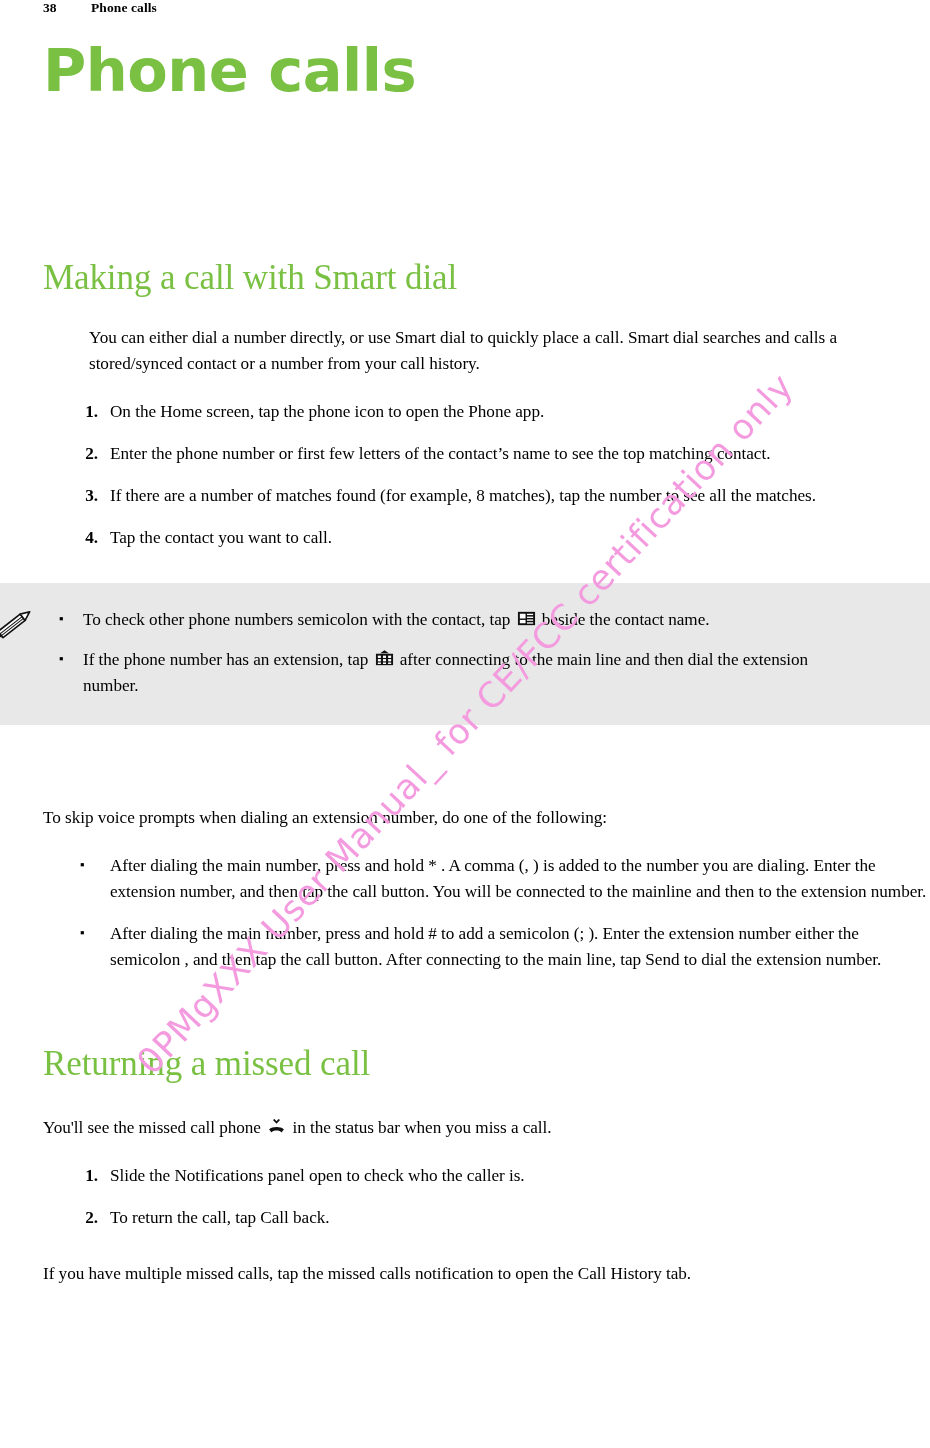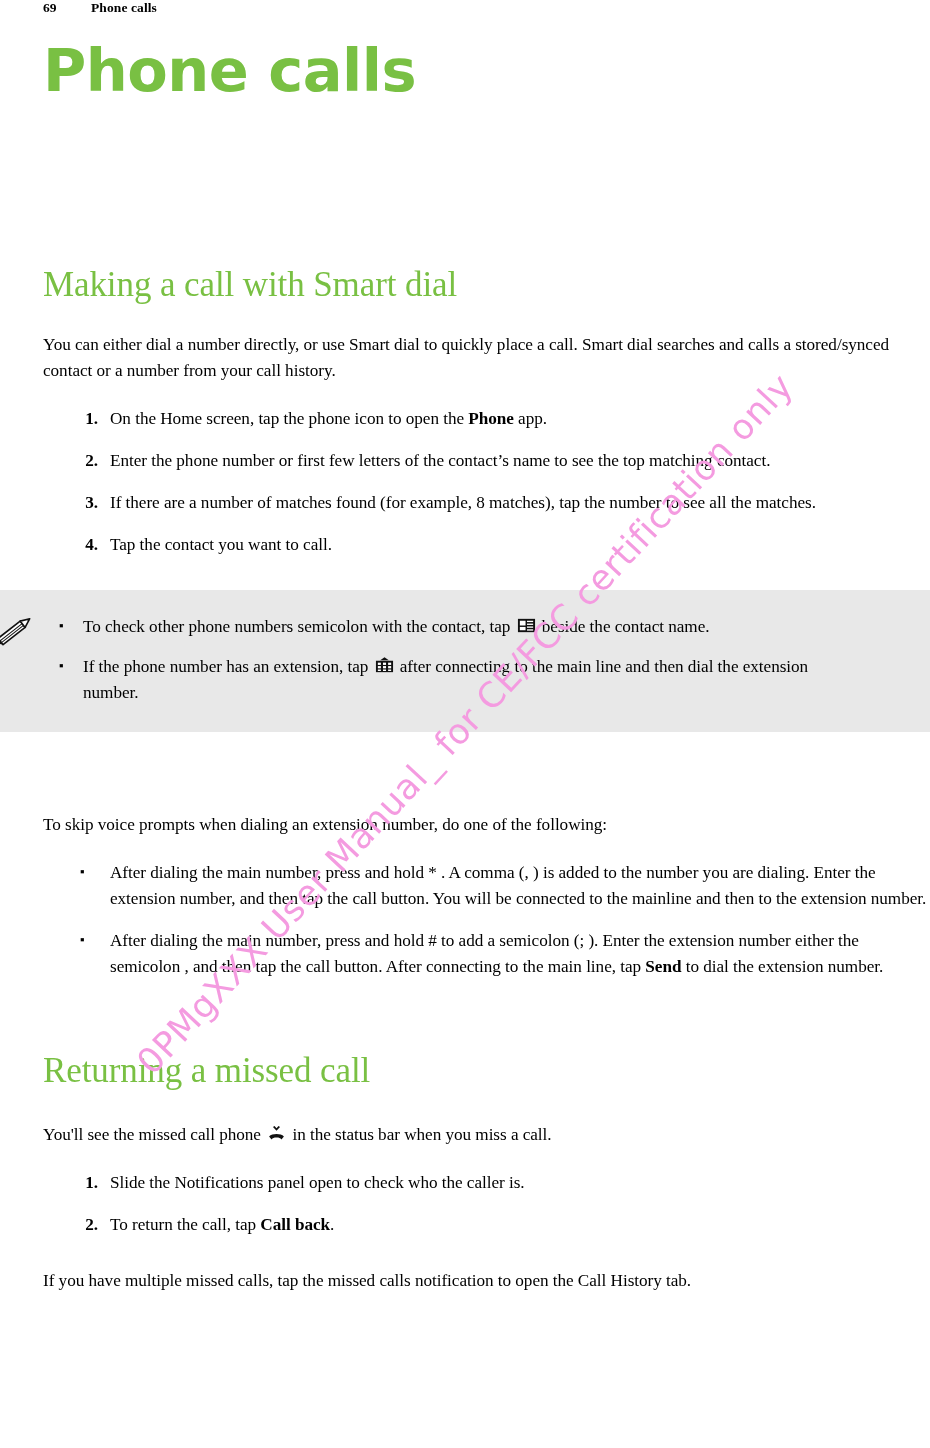--- a/index.html
+++ b/index.html
@@ -45,21 +45,21 @@
     font-size: 59px;
     line-height: 1.05;
     font-weight: bold;
     color: #79c043;
     letter-spacing: -0.5px;
   }
 
   
   .content {
     position: absolute;
-    top: 264px;
+    top: 257px;
     left: 0;
     width: 930px;
   }
 
   h2.section-heading {
     margin: 0;
     padding: 0 0 0 43px;
     font-family: "Liberation Serif", "DejaVu Serif", serif;
     font-weight: normal;
     font-size: 35px;
@@ -180,38 +180,38 @@
     letter-spacing: 0.5px;
     z-index: 5;
   }
   .spacer-14 { height: 14px; }
   .spacer-16 { height: 16px; }
   .spacer-22 { height: 22px; }
   .spacer-26 { height: 26px; }
   .spacer-30 { height: 30px; }
   .spacer-40 { height: 40px; }
   .spacer-50 { height: 50px; }
-  b { font-weight: bold; }
+  b { font-weight: normal; }
 </style>
 </head>
 <body>
 
 <div class="page">
 
   <div class="running-header">
-    <span class="folio">69</span><span>Phone calls</span>
+    <span class="folio">38</span><span>Phone calls</span>
   </div>
 
   <div class="chapter-title">Phone calls</div>
 
   <div class="content">
 
     <h2 class="section-heading">Making a call with Smart dial</h2>
     <div class="spacer-26"></div>
-    <p class="body-text" style="padding-right:20px;">You can either dial a number directly, or use Smart dial to quickly place a call. Smart dial searches and calls a stored/synced contact or a number from your call history.</p>
+    <p class="body-text" style="padding-right:20px;margin-left:46px;">You can either dial a number directly, or use Smart dial to quickly place a call. Smart dial searches and calls a stored/synced contact or a number from your call history.</p>
     <div class="spacer-22"></div>
 
     <ol class="num-list">
       <li>
         <span class="marker">1.</span><span>On the Home screen, tap the phone icon to open the </span><b>Phone</b><span> app.</span>
       </li>
       <li style="padding-right:34px;">
         <span class="marker">2.</span><span>Enter the phone number or first few letters of the contact’s name to see the top matching contact.</span>
       </li>
       <li style="padding-right:14px;">

